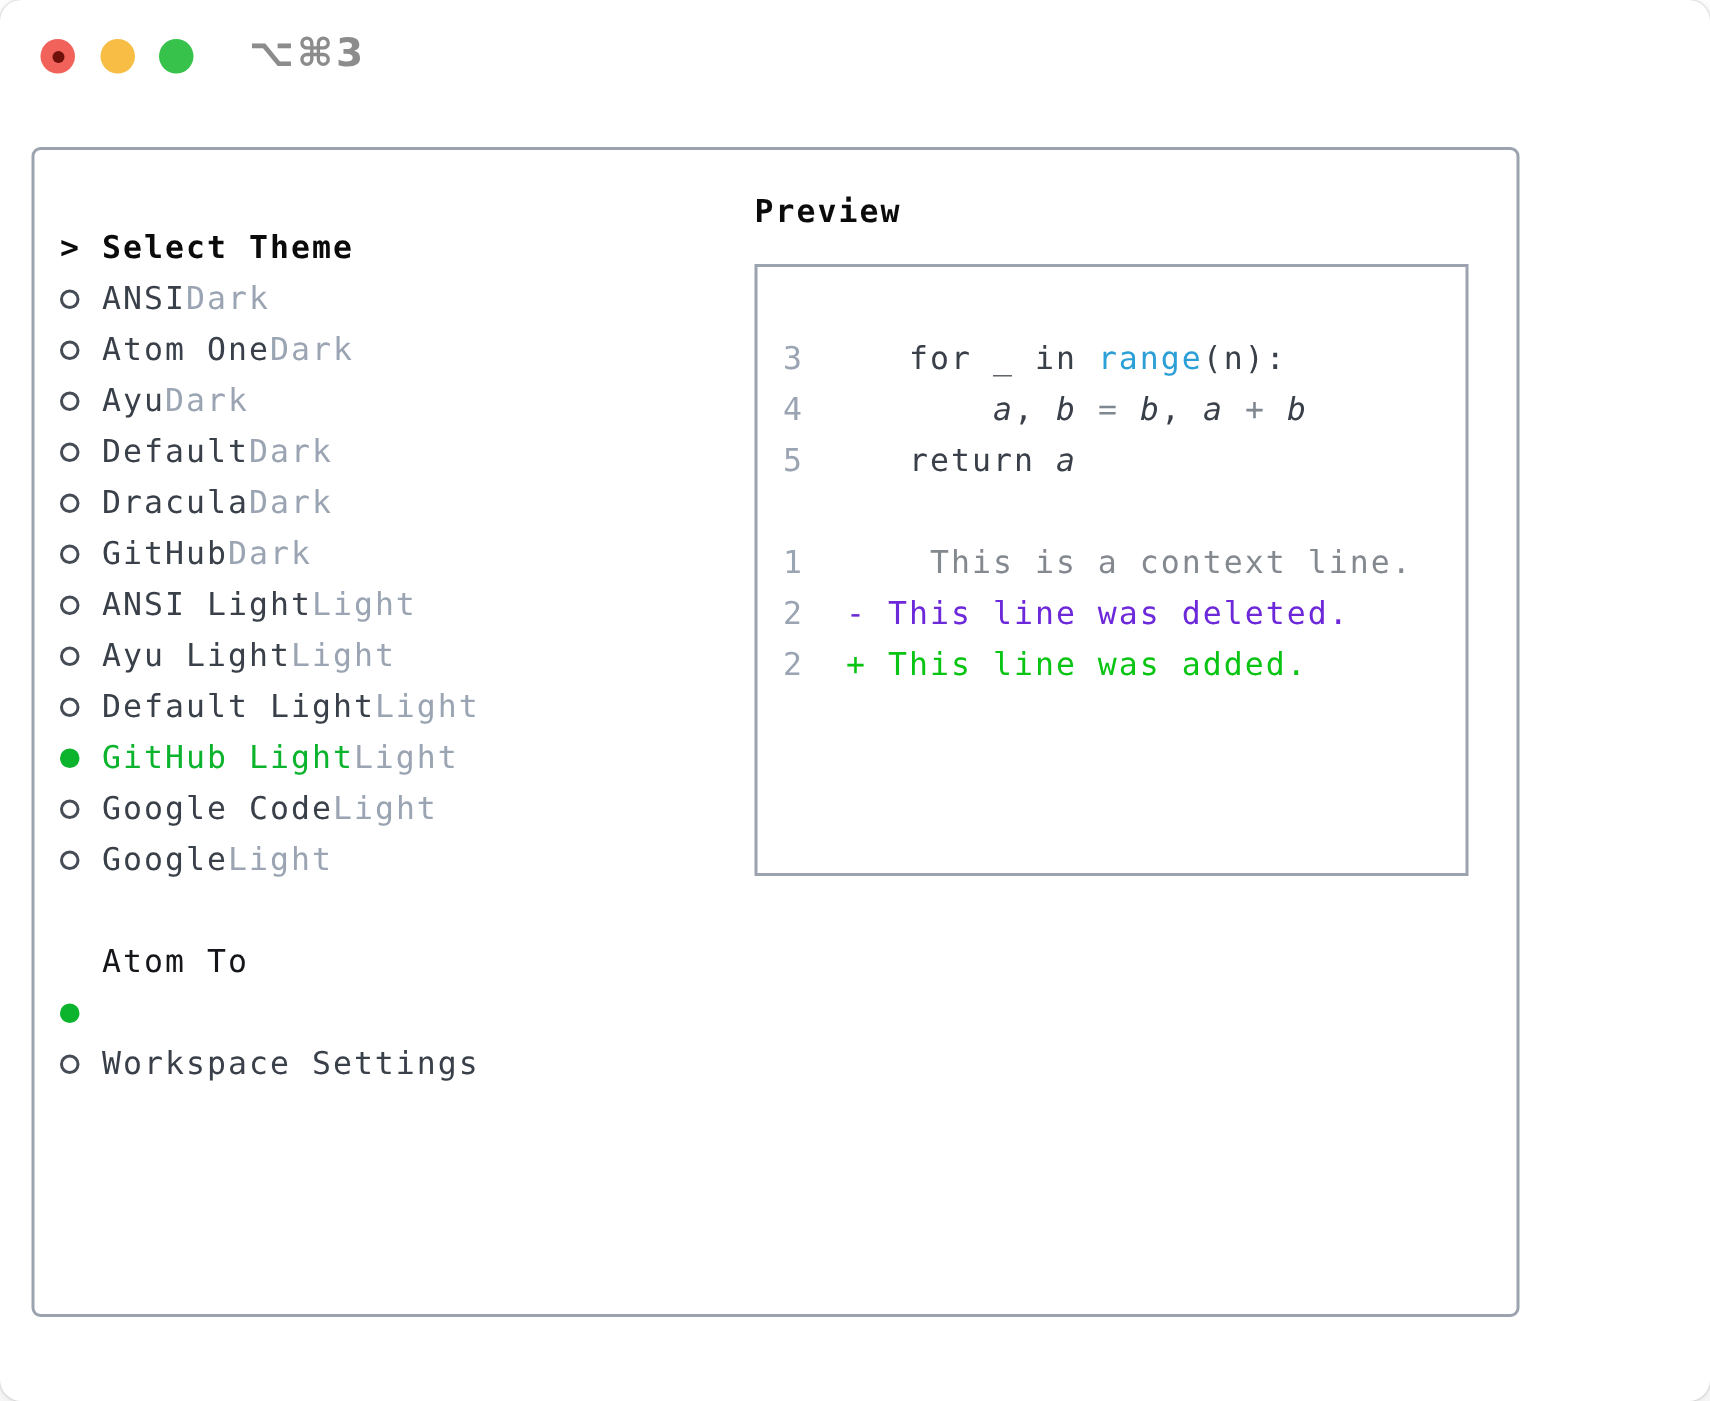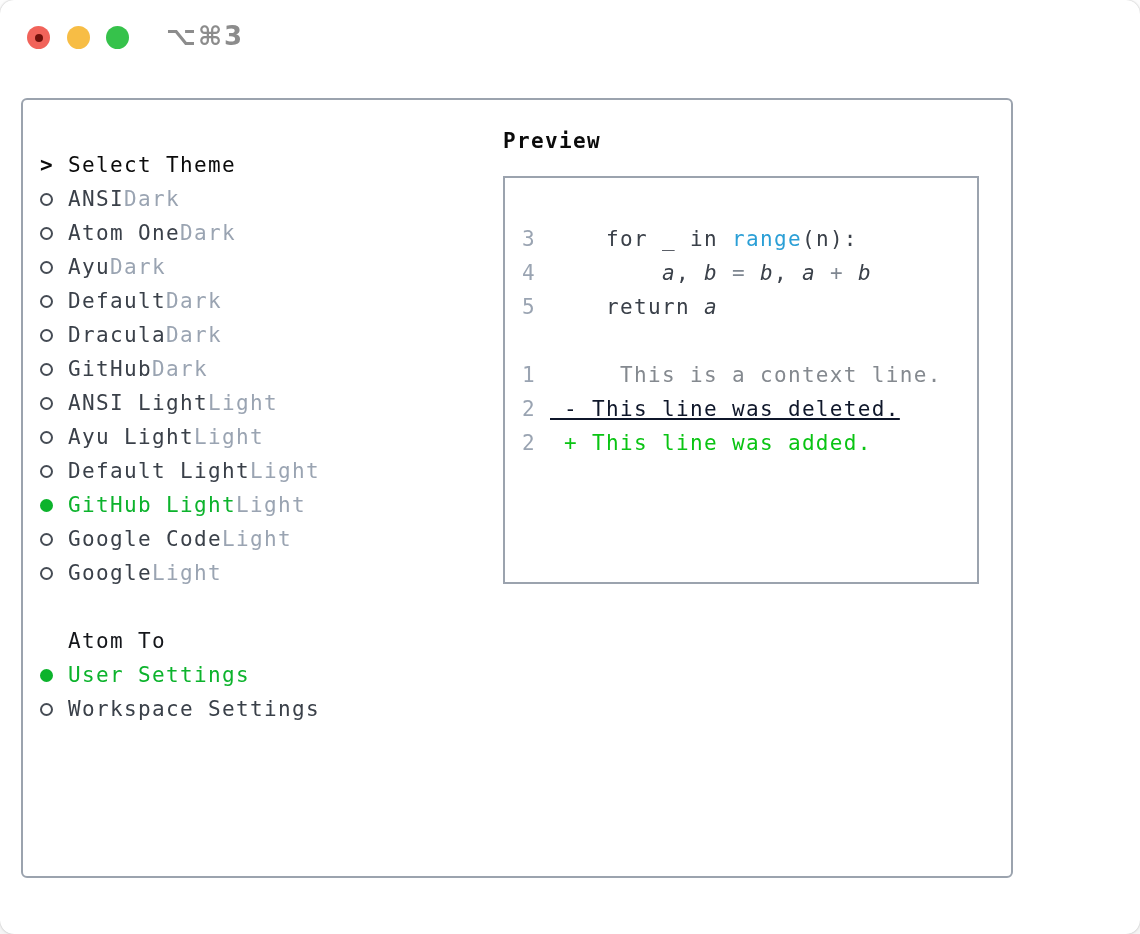--- a/index.html
+++ b/index.html
@@ -16,21 +16,21 @@
   .win-title{position:absolute;left:166px;top:21px;font:bold 26px "DejaVu Sans", sans-serif;
              color:#8c8c8c;letter-spacing:2px;}
   
   .panel{position:absolute;left:21px;top:98px;width:988px;height:776px;
          border:2px solid #9ba3ae;border-radius:6px;background:#ffffff;}
   .mono{font-family:"DejaVu Sans Mono","Liberation Mono",monospace;font-size:21px;
         letter-spacing:1.35px;color:#3a4049;}
   
   .left{position:absolute;left:17px;top:0;padding-top:48px;}
   .row{height:34px;display:flex;align-items:center;white-space:pre;}
-  .hdr{font-weight:normal;color:#0b0b0b;}
+  .hdr{font-weight:bold;color:#0b0b0b;}
   .prompt{font-weight:bold;color:#0b0b0b;margin-right:14px;}
   .radio{flex:0 0 auto;width:9px;height:9px;border:2px solid #464c55;border-radius:50%;
          margin-right:15px;background:transparent;}
   .radio.sel{background:#0cb32c;border-color:#0cb32c;}
   .name{color:#3a4049;}
   .name.sel-text{color:#0cb32c;}
   .variant{color:#9aa4b2;}
   .gap{height:34px;}
   .apply-hdr{height:34px;display:flex;align-items:center;color:#14161a;margin-left:28px;}
   .hint{margin-top:34px;width:420px;line-height:34px;color:#9aa4b2;}
@@ -41,21 +41,21 @@
                background:#ffffff;padding:49px 0 0 17px;overflow:hidden;}
   .pline{height:34px;white-space:pre;}
   .ln{color:#9aa4b2;}
   .t-k,.t-p{color:#3a4049;}
   .t-v{color:#3a4049;font-style:italic;}
   .t-fn{color:#a93126;}
   .t-n{color:#117c8b;}
   .t-b{color:#2b9fd6;}
   .t-o{color:#7f8791;}
   .t-ctx{color:#84898f;}
-  .t-del{color:#0f172a;text-decoration:underline;}
+  .t-del{color:#6d28d9;}
   .t-add{color:#0ac413;}
 </style>
 </head>
 <body>
 
 <div class="window">
 
   <div class="titlebar">
     <span class="dot red">
         <span class="inner"></span>
@@ -83,21 +83,21 @@
           <div class="row"><span class="radio"></span><span class="name">Ayu Light</span> <span class="variant">Light</span></div>
           <div class="row"><span class="radio"></span><span class="name">Default Light</span> <span class="variant">Light</span></div>
           <div class="row"><span class="radio sel"></span><span class="name sel-text">GitHub Light</span> <span class="variant">Light</span></div>
           <div class="row"><span class="radio"></span><span class="name">Google Code</span> <span class="variant">Light</span></div>
           <div class="row"><span class="radio"></span><span class="name">Google</span> <span class="variant">Light</span></div>
         </div>
 
       <div class="gap"></div>
       <div class="apply-hdr">Atom To</div>
       <div id="apply-list">
-          <div class="row"><span class="radio sel"></span><span class="name sel-text">User Settings</span></div>
+          <div class="row"><span class="radio sel"></span></div>
           <div class="row"><span class="radio"></span><span class="name">Workspace Settings</span></div>
         </div>
 
     </div>
 
     <div class="right">
       <div class="preview-title">Preview</div>
       <div class="preview-box" id="preview-box">
           <div class="pline"><span class="ln">3 </span><span class="t-k">    for _ in </span><span class="t-b">range</span><span class="t-p">(n):</span></div>
           <div class="pline"><span class="ln">4 </span><span class="t-p">        </span><span class="t-v">a</span><span class="t-p">, </span><span class="t-v">b</span><span class="t-p"> </span><span class="t-o">=</span><span class="t-p"> </span><span class="t-v">b</span><span class="t-p">, </span><span class="t-v">a</span><span class="t-p"> </span><span class="t-o">+</span><span class="t-p"> </span><span class="t-v">b</span></div>

